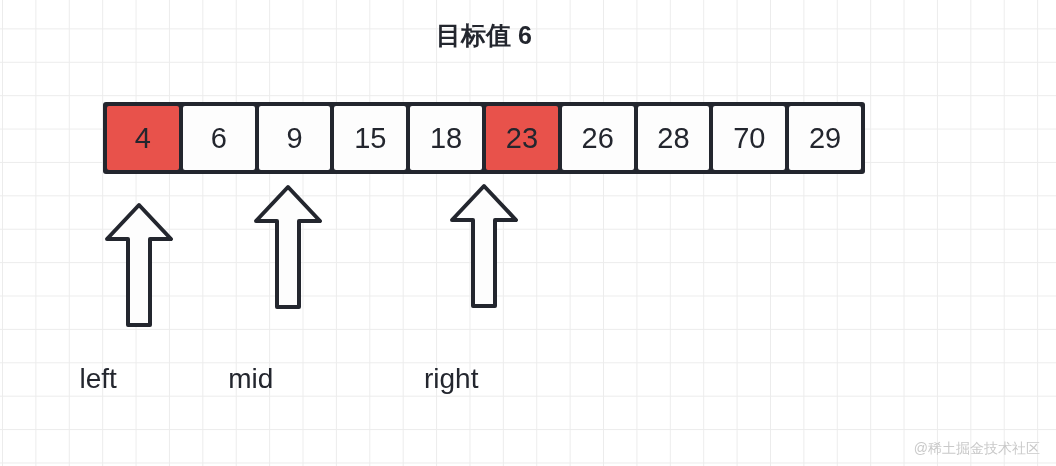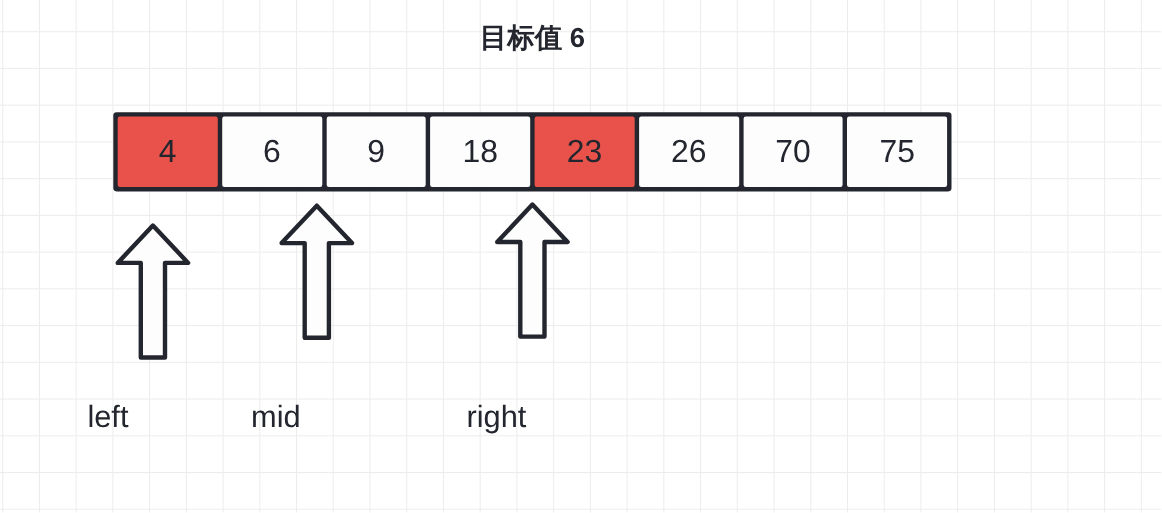--- a/index.html
+++ b/index.html
@@ -88,33 +88,36 @@
 </style>
 </head>
 <body>
 
 <div class="canvas">
   <div class="title">目标值 6</div>
   <div class="array" id="array">
       <div class="cell highlight">4</div>
       <div class="cell">6</div>
       <div class="cell">9</div>
+      <div class="cell">15</div>
       <div class="cell">18</div>
       <div class="cell highlight">23</div>
       <div class="cell">26</div>
+      <div class="cell">28</div>
       <div class="cell">70</div>
-      <div class="cell">75</div>
+      <div class="cell">29</div>
     </div>
   <div id="pointer-layer">
       <svg class="pointer-arrow" viewBox="0 0 70 126" style="left: 104.455px; top: 202px;">
         <polygon points="35,3 67,37 46,37 46,123 24,123 24,37 3,37"></polygon>
       </svg>
       <div class="pointer-label" style="left: 79.4545px;">left</div>
       <svg class="pointer-arrow" viewBox="0 0 70 126" style="left: 253.273px; top: 184px;">
         <polygon points="35,3 67,37 46,37 46,123 24,123 24,37 3,37"></polygon>
       </svg>
       <div class="pointer-label" style="left: 228.273px;">mid</div>
       <svg class="pointer-arrow" viewBox="0 0 70 126" style="left: 449px; top: 183px;">
         <polygon points="35,3 67,37 46,37 46,123 24,123 24,37 3,37"></polygon>
       </svg>
       <div class="pointer-label" style="left: 424px;">right</div>
     </div>
+  <div class="watermark">@稀土掘金技术社区</div>
 </div>
 
 </body></html>

